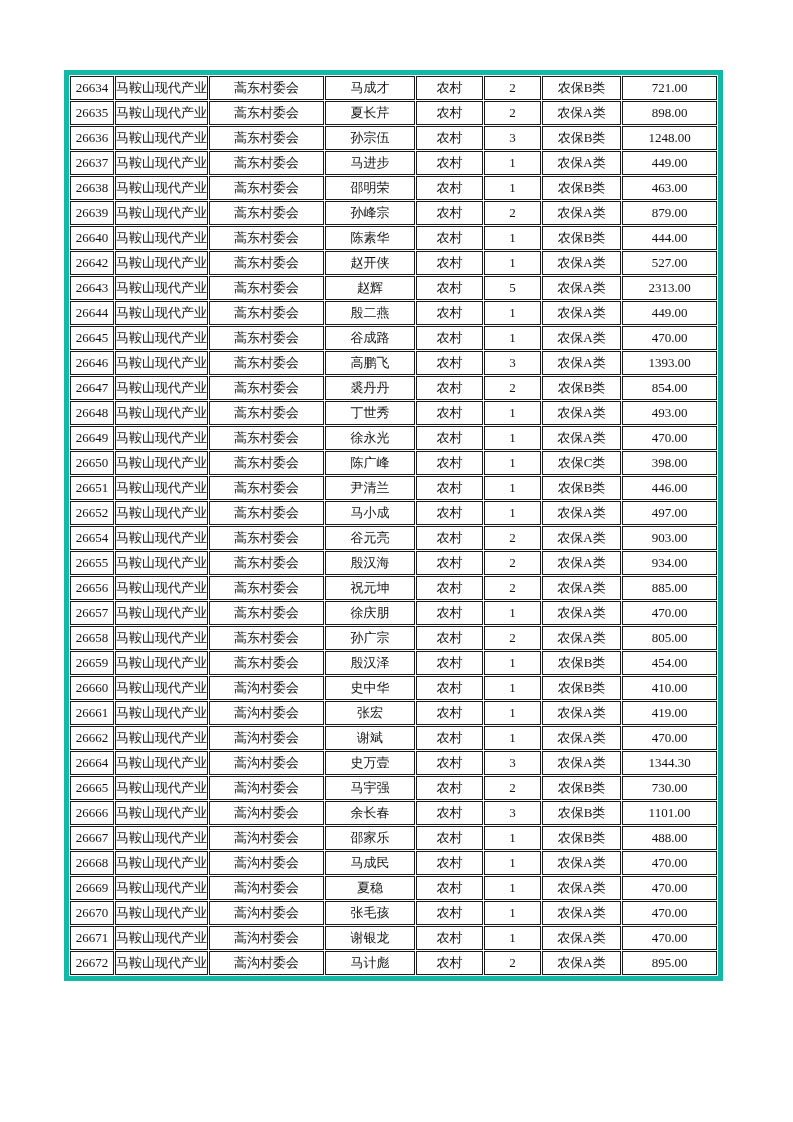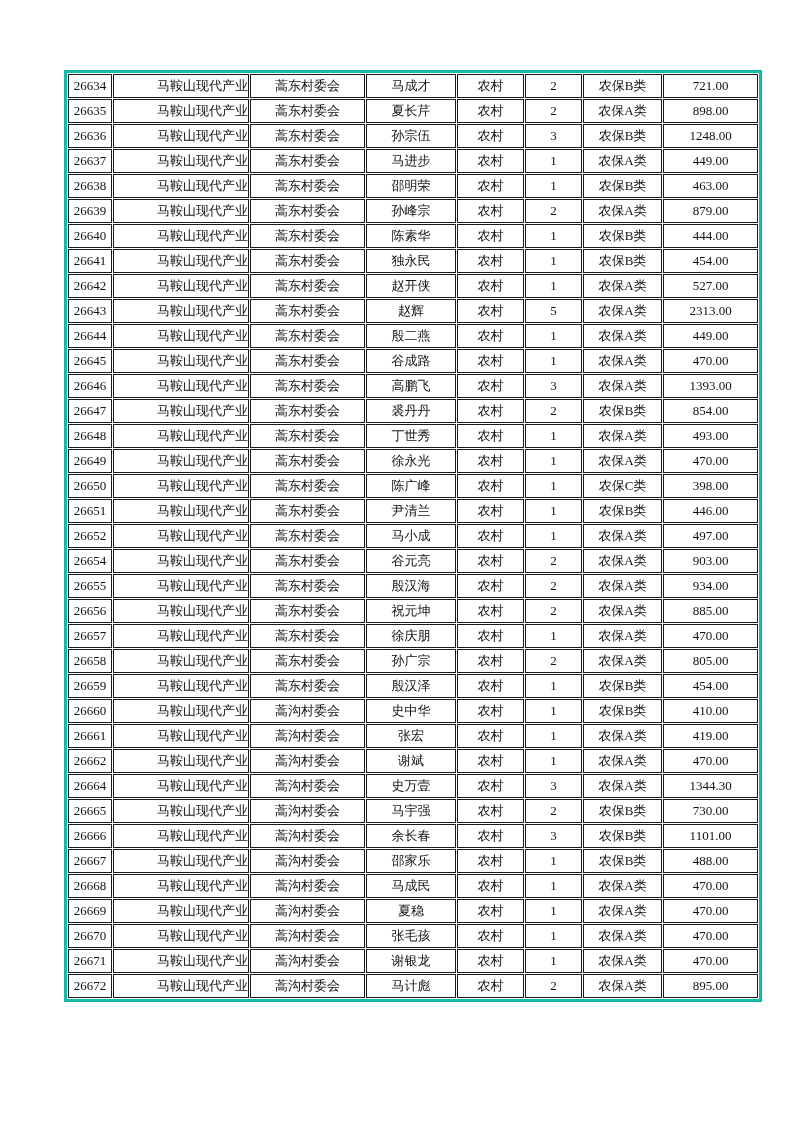--- a/index.html
+++ b/index.html
@@ -18,21 +18,21 @@
   .sheet {
     position: absolute;
     left: 64px;
     top: 70px;
   }
   table.roster {
     border-collapse: separate;
     border-spacing: 1px;
     table-layout: fixed;
     background: #ffffff;
-    border: 3px solid #14b8a6;
+    border: 5px solid #14b8a6;
   }
   table.roster td {
     box-sizing: border-box;
     border: 1px solid #1a1a1a;
     height: 22px;
     padding: 0;
     font-size: 13px;
     line-height: 22px;
     text-align: center;
     vertical-align: middle;
@@ -53,21 +53,20 @@
     width: 100%;
     height: 100%;
     display: flex;
     justify-content: center;
     align-items: center;
     overflow: hidden;
   }
   .clip-center > span {
     flex: 0 0 auto;
     white-space: nowrap;
-    margin-left: 43px;
   }
 </style>
 </head>
 <body>
 
 <div class="sheet">
   <table class="roster">
     <tbody>
         <tr>
           <td>26634</td>
@@ -161,34 +160,20 @@
             </div>
           </td>
           <td>蒿东村委会</td>
           <td>陈素华</td>
           <td>农村</td>
           <td>1</td>
           <td>农保B类</td>
           <td>444.00</td>
         </tr>
         <tr>
-          <td>26641</td>
-          <td>
-            <div class="clip-center">
-              <span>马鞍山现代产业</span>
-            </div>
-          </td>
-          <td>蒿东村委会</td>
-          <td>独永民</td>
-          <td>农村</td>
-          <td>1</td>
-          <td>农保B类</td>
-          <td>454.00</td>
-        </tr>
-        <tr>
           <td>26642</td>
           <td>
             <div class="clip-center">
               <span>马鞍山现代产业</span>
             </div>
           </td>
           <td>蒿东村委会</td>
           <td>赵开侠</td>
           <td>农村</td>
           <td>1</td>

